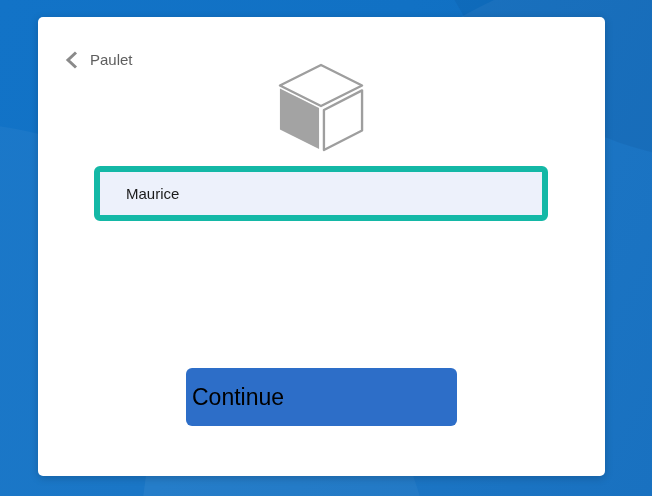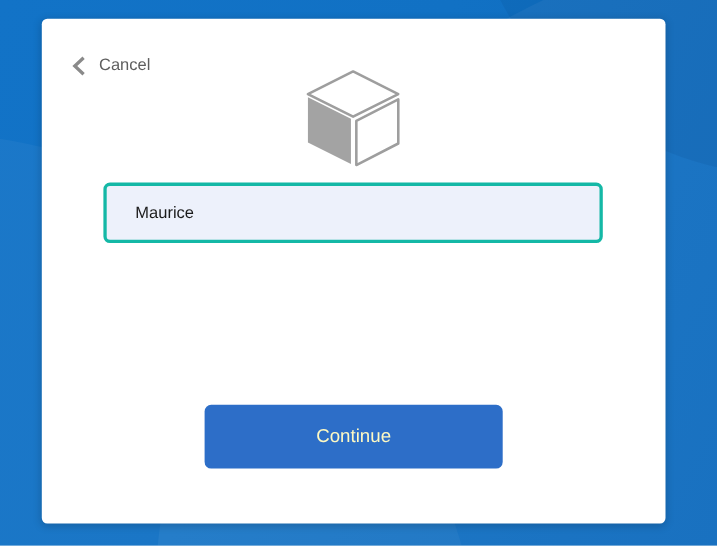--- a/index.html
+++ b/index.html
@@ -54,66 +54,65 @@
     width: 88px;
     height: 92px;
   }
   .field {
     position: absolute;
     left: 56px;
     width: 454px;
     height: 55px;
     box-sizing: border-box;
     background: #edf1fb;
-    border: 3px solid #14b8a6;
+    border: 6px solid #14b8a6;
     border-radius: 6px;
     padding: 0 20px 0 26px;
     font-family: "Liberation Sans", "DejaVu Sans", sans-serif;
     font-size: 15px;
     color: #1b1b1b;
     outline: none;
   }
   .field-first { top: 149px; }
   .field-last  { top: 233px; }
   .continue-btn {
     position: absolute;
     left: 148px;
     top: 351px;
     width: 271px;
     height: 58px;
     background: #2d6ec8;
     border: none;
     border-radius: 6px;
-    color: #fef9c3;
+    color: #000000;
     font-family: "Liberation Sans", "DejaVu Sans", sans-serif;
-    font-size: 17px;
+    font-size: 23px;
     cursor: pointer;
     display: flex;
     align-items: center;
-    justify-content: center;
   }
 </style>
 </head>
 <body>
 
 <div class="bg">
   <svg width="652" height="496" viewBox="0 0 652 496">
     <circle cx="760" cy="560" r="620" fill="rgba(255,255,255,0.05)"></circle>
     <circle cx="-80" cy="640" r="520" fill="rgba(255,255,255,0.04)"></circle>
     <circle cx="720" cy="-140" r="300" fill="rgba(0,40,90,0.08)"></circle>
   </svg>
 </div>
 
 <div class="card">
 
   <div class="cancel">
     <svg width="13" height="18" viewBox="0 0 13 18">
       <polyline points="11,1.5 3,9 11,16.5" fill="none" stroke="#8a8a8a" stroke-width="3" stroke-linecap="butt" stroke-linejoin="miter"></polyline>
     </svg>
-    <span class="cancel-label">Cancel</span>
+    <span class="cancel-label">Paulet</span>
   </div>
 
   <svg class="cube" viewBox="0 0 90 92">
 
     <polygon points="45,3 87,24 45,45 3,24" fill="#ffffff" stroke="#9e9e9e" stroke-width="2.4" stroke-linejoin="round"></polygon>
 
     <polygon points="3,27 43,47 43,89 3,69" fill="#a3a3a3"></polygon>
 
     <polygon points="48,49 87,29 87,70 48,90" fill="#ffffff" stroke="#9e9e9e" stroke-width="2.4" stroke-linejoin="round"></polygon>
   </svg>

